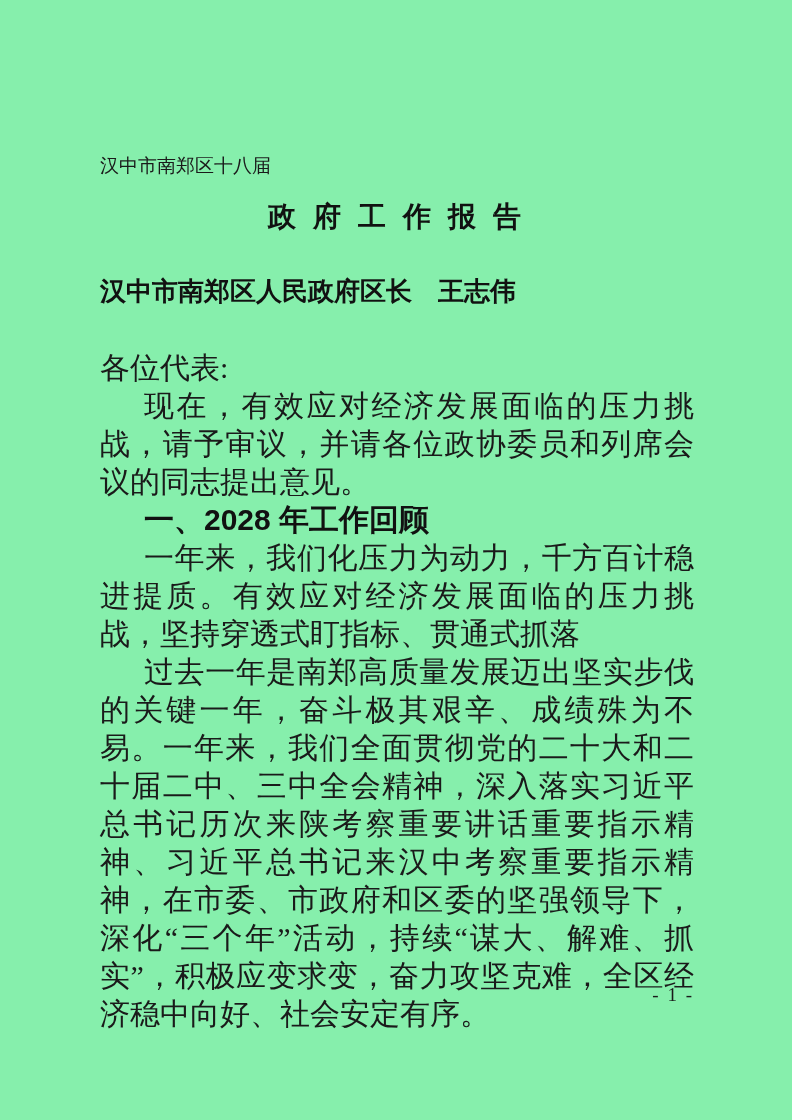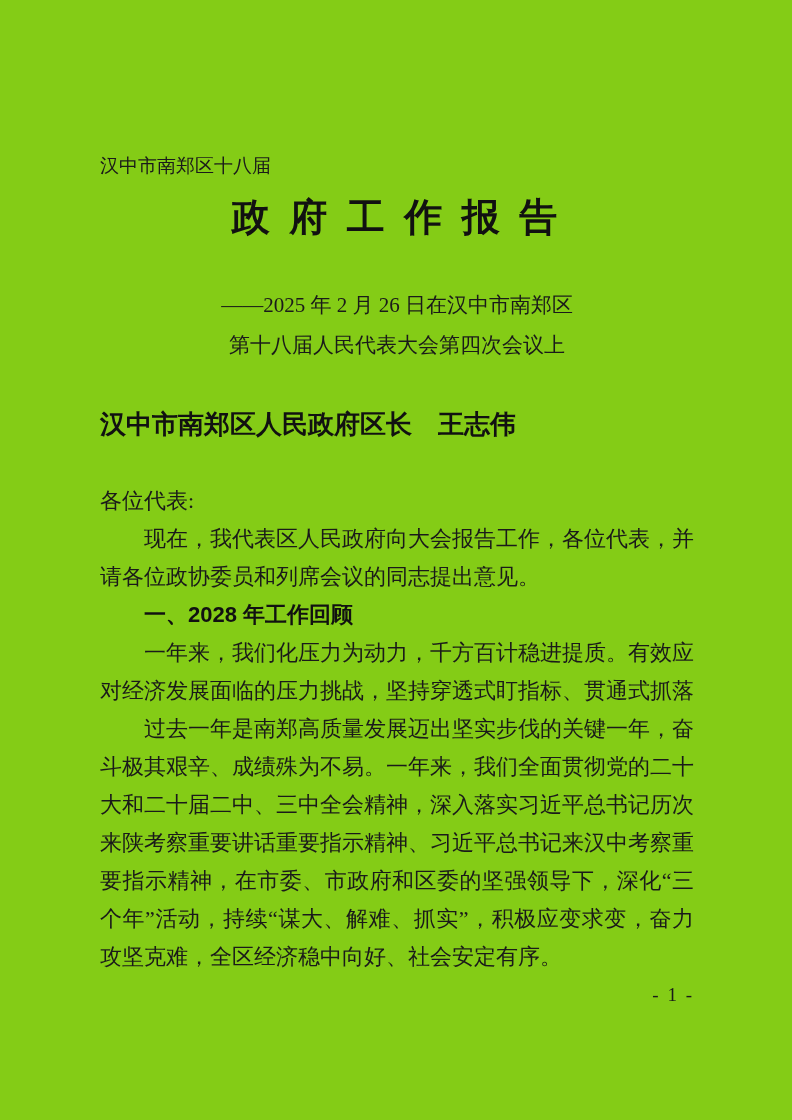--- a/index.html
+++ b/index.html
@@ -1,41 +1,41 @@
 <!DOCTYPE html>
 <html><head>
 <meta charset="utf-8">
 <style>
   * { box-sizing: border-box; }
   html, body { margin: 0; padding: 0; background: #ffffff; }
   .page {
     position: relative;
     width: 792px;
     height: 1120px;
-    background: #84cc16;
+    background: #86efac;
     color: #1a1a1a;
     overflow: hidden;
   }
   .content {
     position: absolute;
     left: 100px;
     top: 147px;
     width: 594px;
   }
   .doc-header {
     font-family: "Liberation Sans", "DejaVu Sans", sans-serif;
     font-size: 19px;
     line-height: 37px;
     text-align: left;
   }
   .title {
     margin: 18px 0 0 0;
     font-family: "Liberation Serif", "DejaVu Serif", serif;
     font-weight: bold;
-    font-size: 38px;
+    font-size: 28px;
     line-height: 30px;
     letter-spacing: 5px;
     text-align: center;
     color: #111111;
   }
   .subtitle {
     margin-top: 53px;
     font-family: "Liberation Serif", "DejaVu Serif", serif;
     font-size: 21px;
     line-height: 40px;
@@ -46,21 +46,21 @@
     font-family: "Liberation Sans", "DejaVu Sans", sans-serif;
     font-weight: bold;
     font-size: 26px;
     line-height: 28px;
     text-align: left;
     color: #111111;
   }
   .body-text {
     margin-top: 44px;
     font-family: "Liberation Serif", "DejaVu Serif", serif;
-    font-size: 22px;
+    font-size: 30px;
     line-height: 38px;
     text-align: justify;
   }
   .body-text p { margin: 0; }
   .salutation { text-indent: 0; }
   .para { text-indent: 44px; }
   .section-heading {
     text-indent: 44px;
     font-family: "Liberation Sans", "DejaVu Sans", sans-serif;
     font-weight: bold;
@@ -81,30 +81,26 @@
 
 <div class="page">
   <div class="content">
 
     <div class="doc-header">
       <div>汉中市南郑区十八届</div>
     </div>
 
     <h1 class="title">政 府 工 作 报 告</h1>
 
-    <div class="subtitle">
-      <div>——2025 年 2 月 26 日在汉中市南郑区</div>
-      <div>第十八届人民代表大会第四次会议上</div>
-    </div>
 
     <div class="author">汉中市南郑区人民政府区长　王志伟</div>
 
     <div class="body-text">
       <p class="salutation">各位代表:</p>
-      <p class="para">现在，我代表区人民政府向大会报告工作，各位代表，并请各位政协委员和列席会议的同志提出意见。</p>
+      <p class="para">现在，有效应对经济发展面临的压力挑战，请予审议，并请各位政协委员和列席会议的同志提出意见。</p>
       <p class="section-heading">一、2028 年工作回顾</p>
       <p class="para">一年来，我们化压力为动力，千方百计稳进提质。有效应对经济发展面临的压力挑战，坚持穿透式盯指标、贯通式抓落</p>
       <p class="para">过去一年是南郑高质量发展迈出坚实步伐的关键一年，奋斗极其艰辛、成绩殊为不易。一年来，我们全面贯彻党的二十大和二十届二中、三中全会精神，深入落实习近平总书记历次来陕考察重要讲话重要指示精神、习近平总书记来汉中考察重要指示精神，在市委、市政府和区委的坚强领导下，深化“三个年”活动，持续“谋大、解难、抓实”，积极应变求变，奋力攻坚克难，全区经济稳中向好、社会安定有序。</p>
     </div>
 
   </div>
 
   <div class="page-number">- 1 -</div>
 </div>
 

